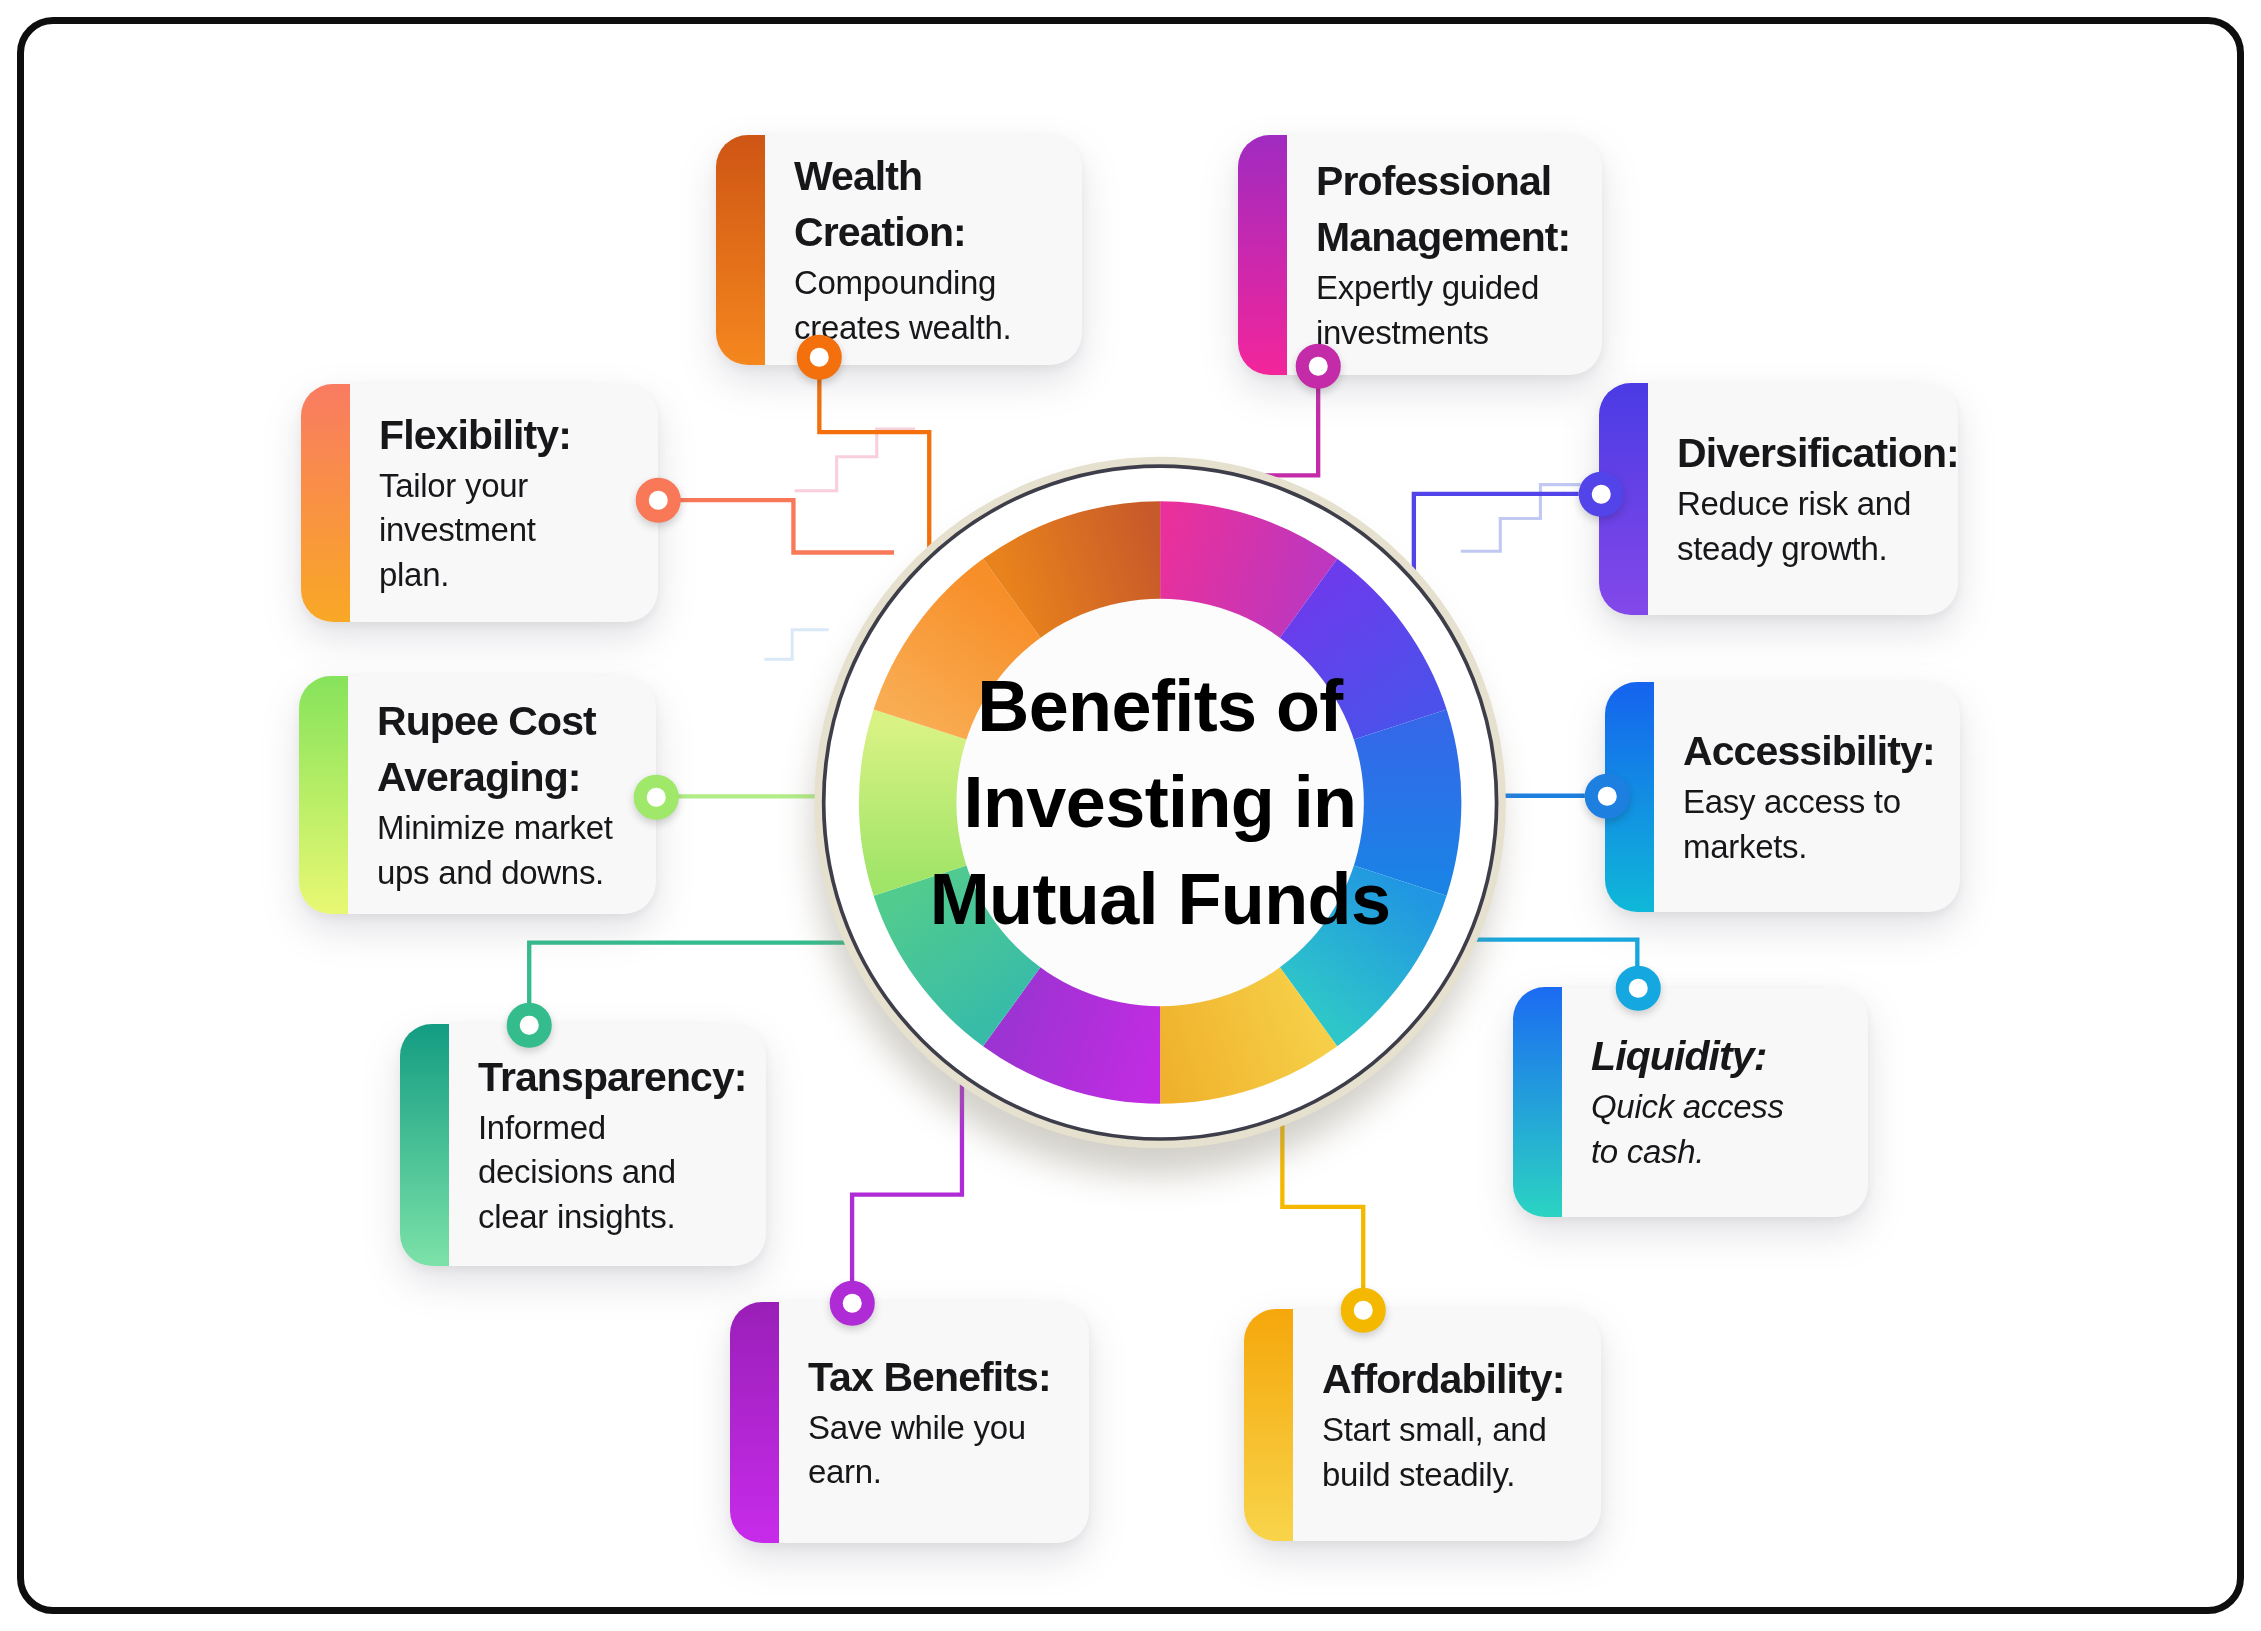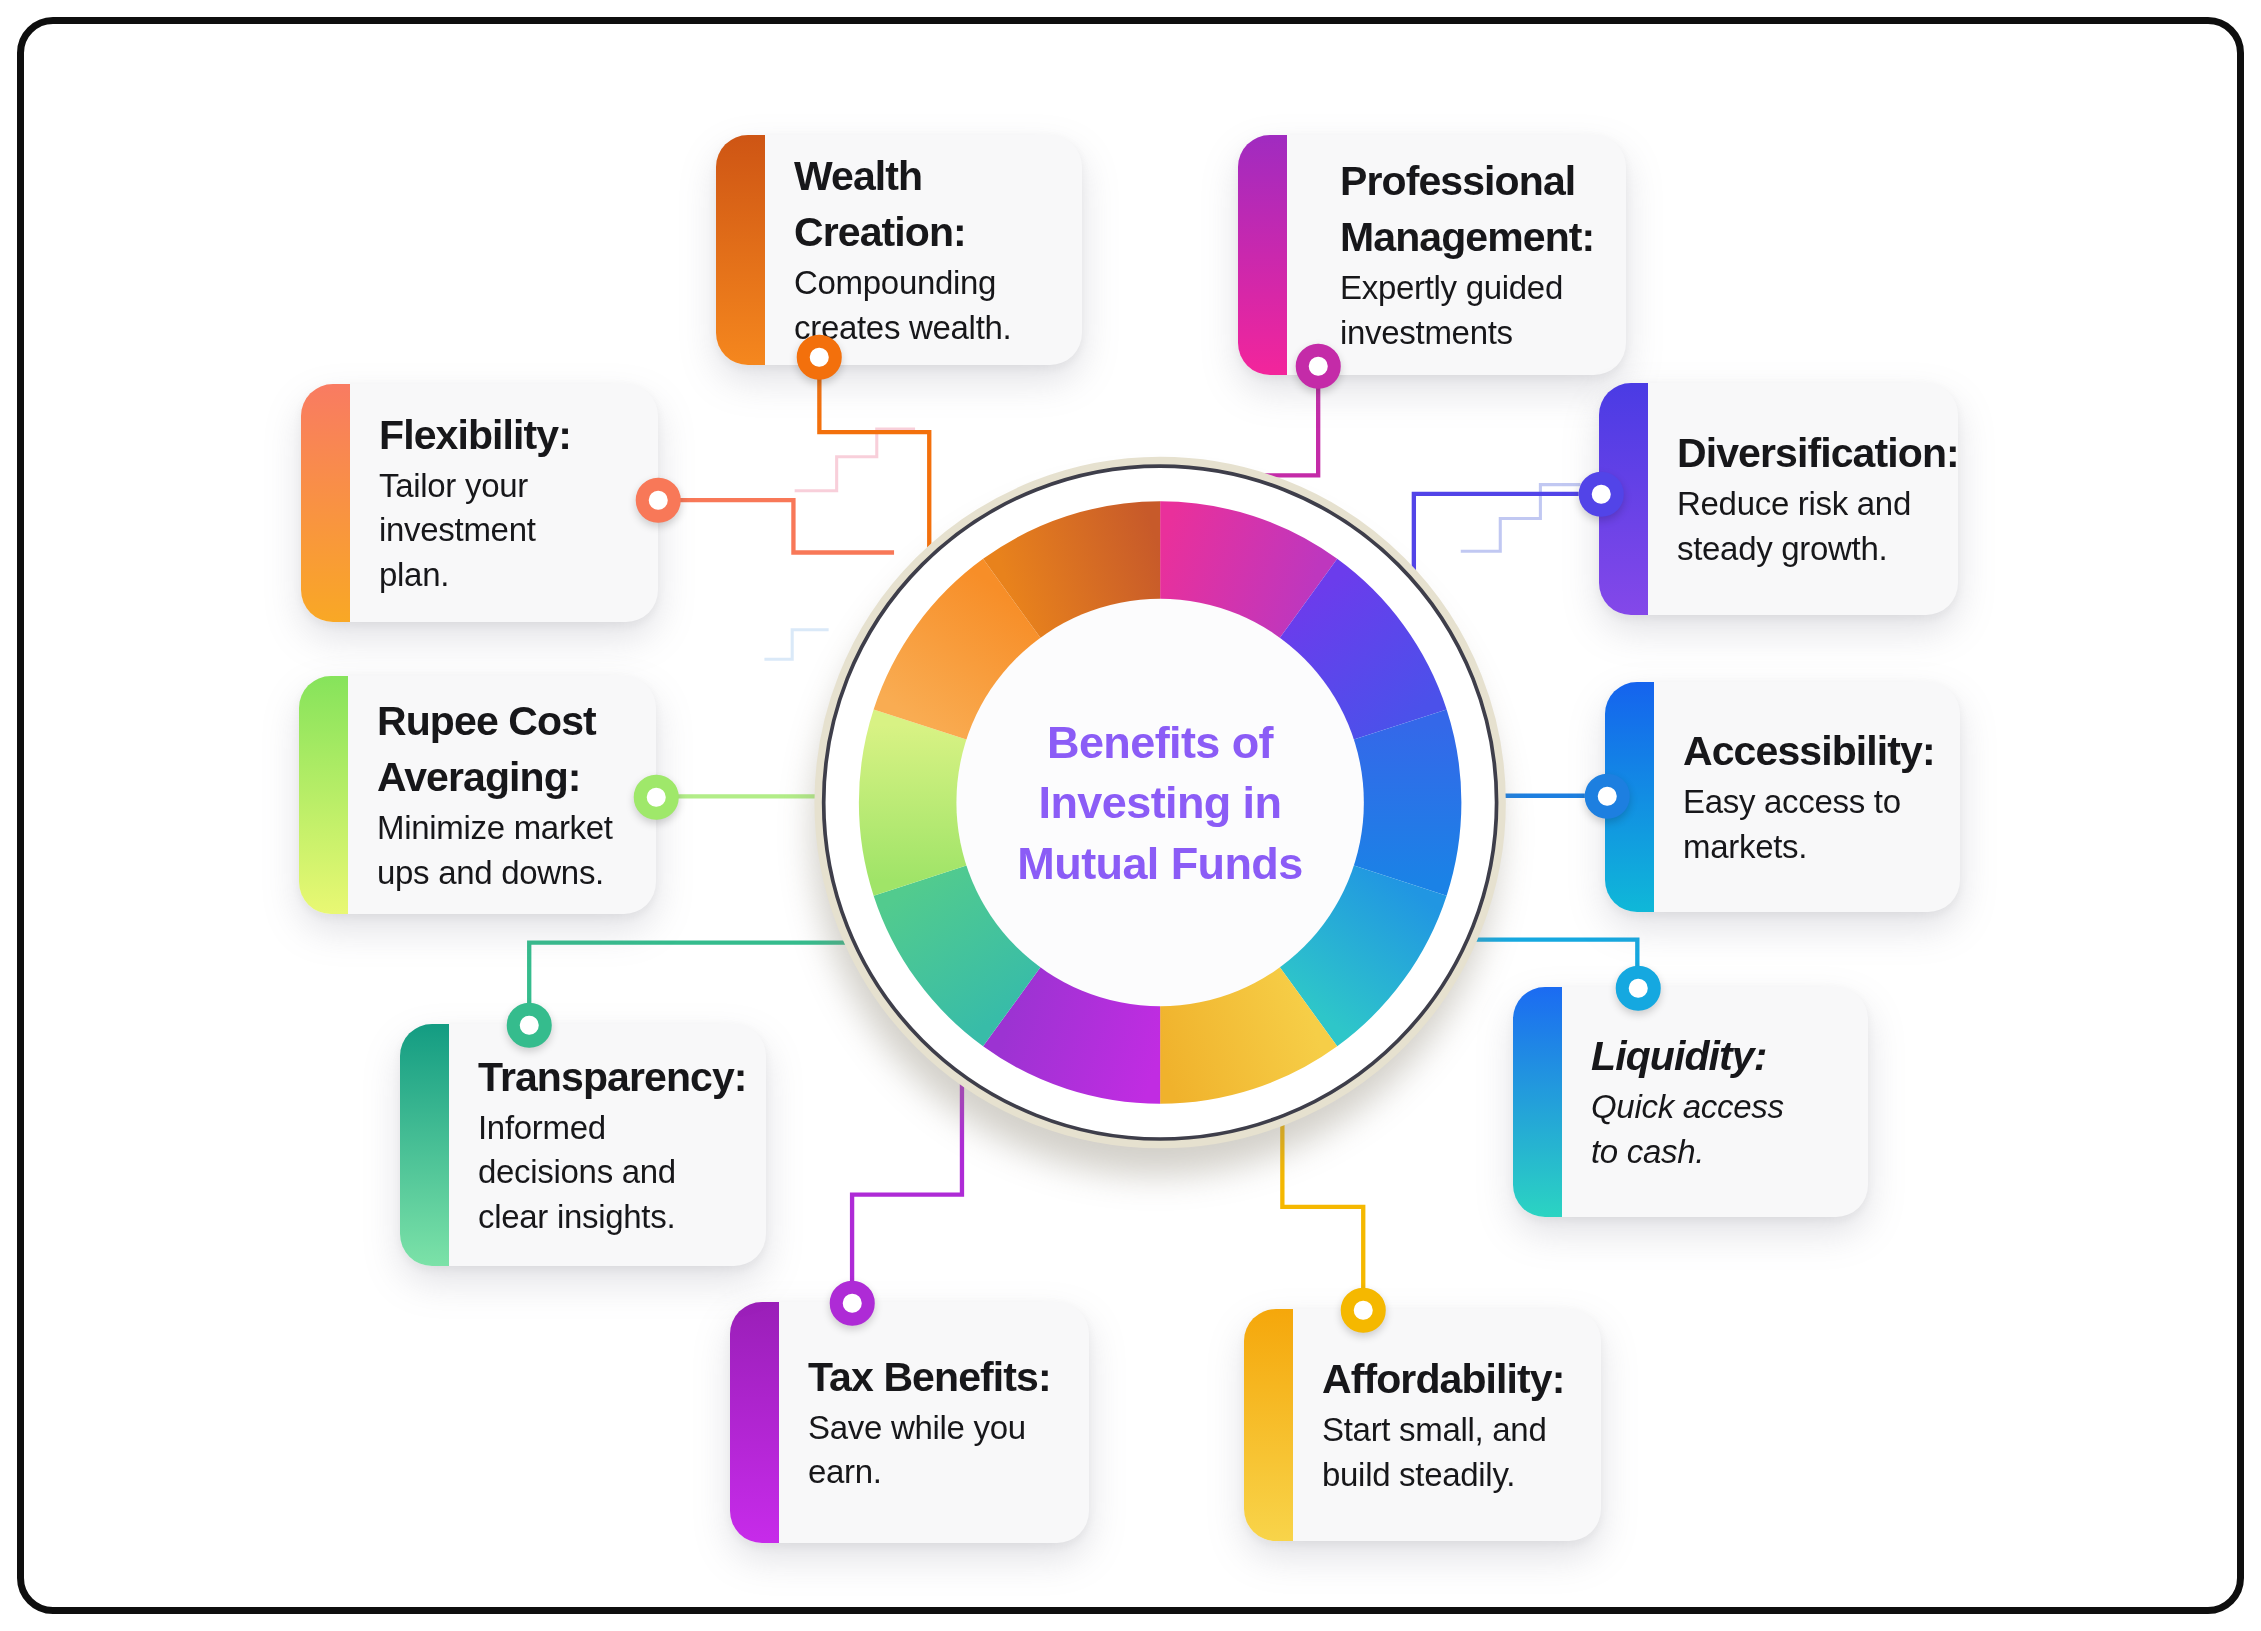--- a/index.html
+++ b/index.html
@@ -31,22 +31,22 @@
   .card .bod{display:block;font-weight:400;}
   
   .ring{
     position:absolute;width:18.5px;height:18.5px;border:13px solid #999;
     border-radius:50%;background:#ffffff;transform:translate(-50%,-50%);
     box-shadow:0 3.7px 8.6px rgba(0,0,0,.18);
   }
   
   .center-title{
     position:absolute;left:1160px;top:803px;transform:translate(-50%,-50%);
-    width:531px;text-align:center;font-weight:bold;font-size:45px;
-    line-height:1.34;letter-spacing:-0.6px;color:#8b5cf6;
+    width:531px;text-align:center;font-weight:bold;font-size:72px;
+    line-height:1.34;letter-spacing:-0.6px;color:#000000;
   }
   .center-title span{display:block;}
 </style>
 </head>
 <body>
 
 <div class="canvas">
 
   <svg class="layer" width="2261" height="1631" viewBox="0 0 3662 2642">
     <defs>
@@ -139,21 +139,21 @@
     <span>Benefits of</span>
     <span>Investing in</span>
     <span>Mutual Funds</span>
   </div>
 
   <div class="card" style="left: 716px; top: 135px; width: 366px; height: 230px; --c1: #CE5514; --c2: #F5871E;">
     <span class="bar"></span>
     <p class="txt"><span class="ttl">Wealth Creation:</span><span class="bod">Compounding
 creates wealth.</span></p>
   </div>
-  <div class="card" style="left: 1238px; top: 135px; width: 364px; height: 240px; padding-left: 24px; --c1: #A02BC0; --c2: #F3259B;">
+  <div class="card" style="left: 1238px; top: 135px; width: 364px; height: 240px; --c1: #A02BC0; --c2: #F3259B;">
     <span class="bar"></span>
     <p class="txt"><span class="ttl">Professional
 Management:</span><span class="bod">Expertly guided
 investments</span></p>
   </div>
   <div class="card" style="left: 1599px; top: 383px; width: 359px; height: 232px; --c1: #4A3BE4; --c2: #8448E9;">
     <span class="bar"></span>
     <p class="txt"><span class="ttl">Diversification:</span><span class="bod">Reduce risk and
 steady growth.</span></p>
   </div>

